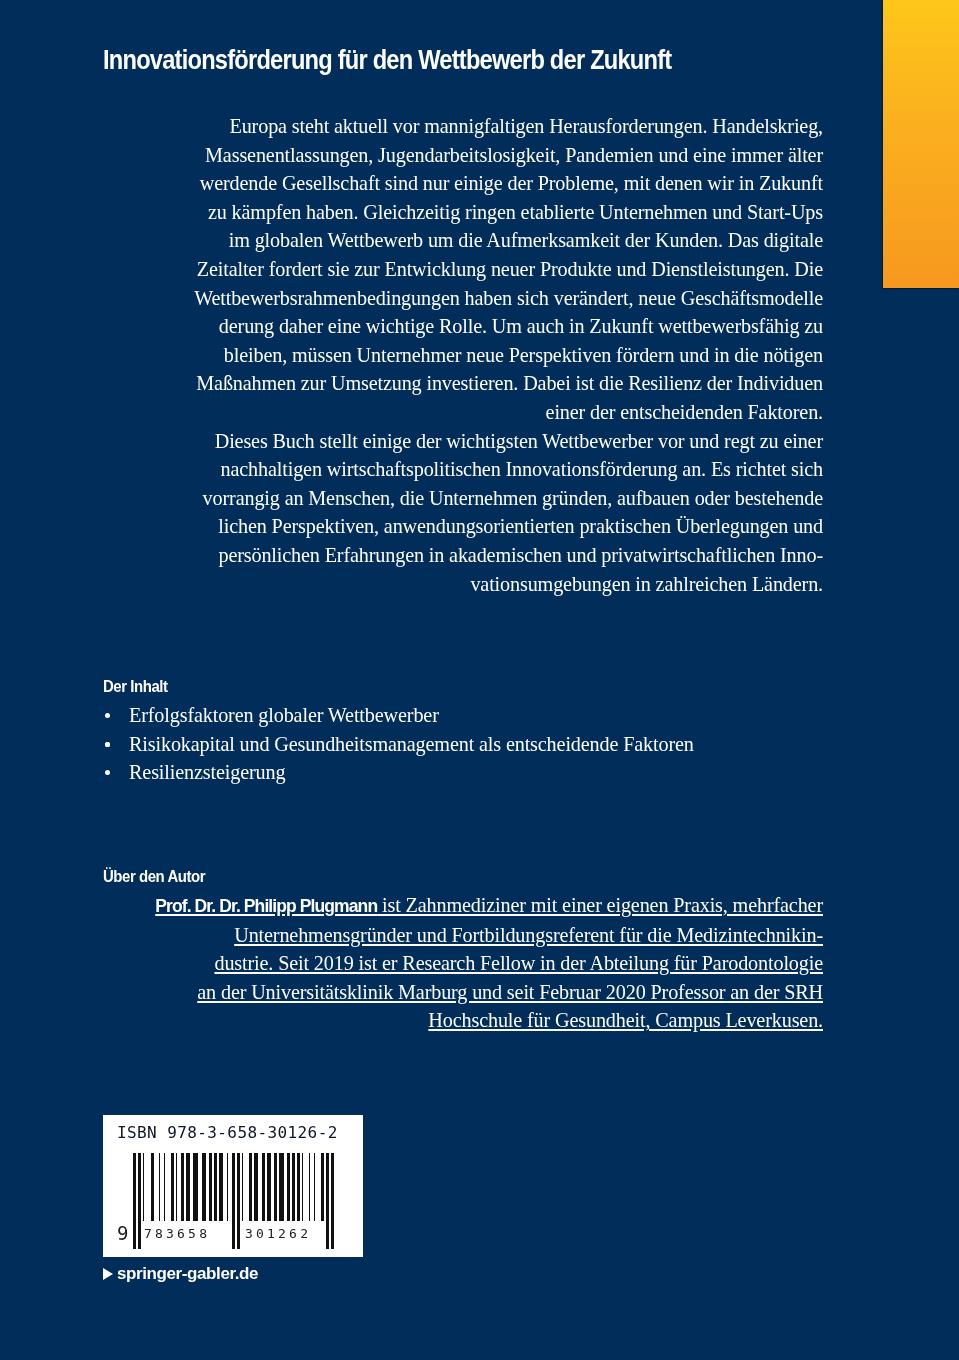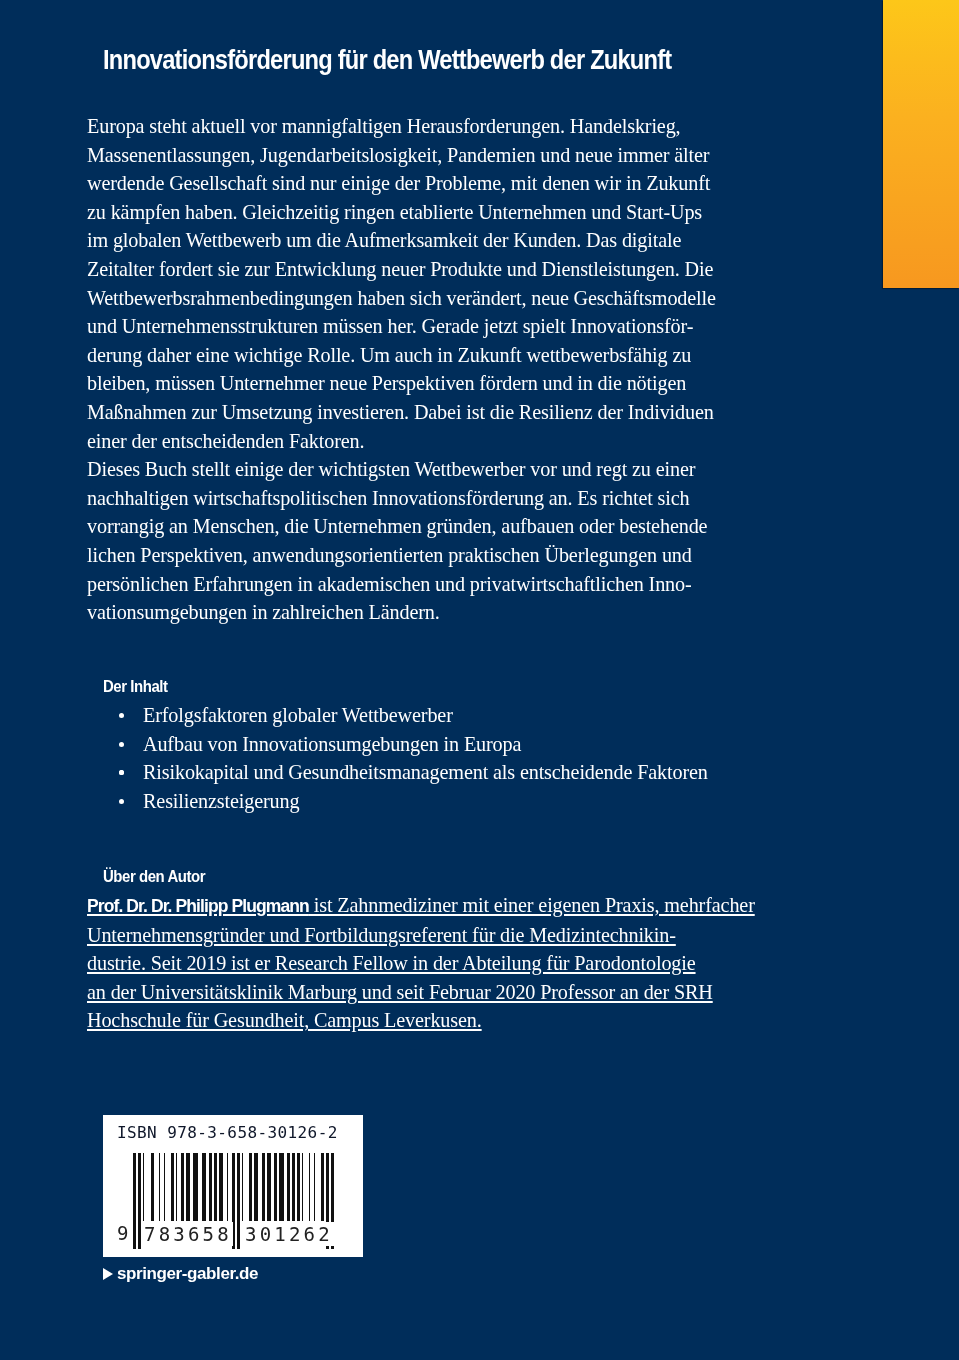--- a/index.html
+++ b/index.html
@@ -17,36 +17,37 @@
   }
   .title {
     position: absolute; left: 103px; top: 44px;
     font-family: "Liberation Sans", "DejaVu Sans", sans-serif;
     font-weight: bold; font-size: 27.5px;
     letter-spacing: -0.9px;
     transform: scaleX(0.86); transform-origin: left top;
     white-space: nowrap;
   }
   .body-text {
-    position: absolute; left: 87px; width: 720px;
+    position: absolute; left: 103px; width: 720px;
     font-size: 20.2px; line-height: 28.6px;
     letter-spacing: -0.15px;
+    text-align: right;
   }
   .body-text p { margin: 0; white-space: nowrap; }
   #intro { top: 112px; }
   .heading {
     font-family: "Liberation Sans", "DejaVu Sans", sans-serif;
     font-weight: bold; font-size: 17px;
     letter-spacing: -0.5px;
     transform: scaleX(0.88); transform-origin: left top;
     white-space: nowrap;
   }
   #contents-heading { position: absolute; left: 103px; top: 677px; }
   .bullets {
-    position: absolute; left: 117px; top: 701px;
+    position: absolute; left: 103px; top: 701px;
     list-style: none; margin: 0; padding: 0;
     font-size: 20.2px; line-height: 28.6px; letter-spacing: -0.15px;
   }
   .bullets li { position: relative; padding-left: 26px; white-space: nowrap; }
   .bullets li .dot {
     position: absolute; left: 2px; top: 12px; width: 5px; height: 5px;
     border-radius: 50%; background: #fff;
   }
   #author-heading { position: absolute; left: 103px; top: 867px; }
   #author { top: 891px; text-decoration: underline; }
@@ -65,21 +66,21 @@
     white-space: nowrap;
   }
   .bars { position: absolute; left: 30px; top: 38px; width: 215px; height: 96px; }
   .bars span { position: absolute; top: 0; background: #111; }
   .ean-digit-first {
     position: absolute; left: 14px; top: 107px;
     font-family: "DejaVu Sans Mono", "Liberation Mono", monospace; font-size: 19px; color:#222;
   }
   .ean-group {
     position: absolute; top: 107px; background: #fff;
-    font-family: "DejaVu Sans Mono", "Liberation Mono", monospace; font-size: 19px; color:#222;
+    font-family: "DejaVu Sans Mono", "Liberation Mono", monospace; font-size: 13px; color:#222;
     letter-spacing: 3.2px; padding: 0 1px; line-height: 24px;
   }
   #ean-left { left: 40px; }
   #ean-right { left: 141px; }
   .website {
     position: absolute; left: 103px; top: 1264px;
     font-family: "Liberation Sans", "DejaVu Sans", sans-serif;
     font-weight: bold; font-size: 17px; letter-spacing: -0.4px;
     display: flex; align-items: center; gap: 4px;
   }
@@ -90,43 +91,41 @@
 </style>
 </head>
 <body>
 
 <div class="accent-bar"></div>
 
 <div class="title">Innovationsförderung für den Wettbewerb der Zukunft</div>
 
 <div class="body-text" id="intro">
   <p>Europa steht aktuell vor mannigfaltigen Herausforderungen. Handelskrieg,</p>
-  <p>Massenentlassungen, Jugendarbeitslosigkeit, Pandemien und neue immer älter</p>
+  <p>Massenentlassungen, Jugendarbeitslosigkeit, Pandemien und eine immer älter</p>
   <p>werdende Gesellschaft sind nur einige der Probleme, mit denen wir in Zukunft</p>
   <p>zu kämpfen haben. Gleichzeitig ringen etablierte Unternehmen und Start-Ups</p>
   <p>im globalen Wettbewerb um die Aufmerksamkeit der Kunden. Das digitale</p>
   <p>Zeitalter fordert sie zur Entwicklung neuer Produkte und Dienstleistungen. Die</p>
   <p>Wettbewerbsrahmenbedingungen haben sich verändert, neue Geschäftsmodelle</p>
-  <p>und Unternehmensstrukturen müssen her. Gerade jetzt spielt Innovationsför-</p>
   <p>derung daher eine wichtige Rolle. Um auch in Zukunft wettbewerbsfähig zu</p>
   <p>bleiben, müssen Unternehmer neue Perspektiven fördern und in die nötigen</p>
   <p>Maßnahmen zur Umsetzung investieren. Dabei ist die Resilienz der Individuen</p>
   <p>einer der entscheidenden Faktoren.</p>
   <p>Dieses Buch stellt einige der wichtigsten Wettbewerber vor und regt zu einer</p>
   <p>nachhaltigen wirtschaftspolitischen Innovationsförderung an. Es richtet sich</p>
   <p>vorrangig an Menschen, die Unternehmen gründen, aufbauen oder bestehende</p>
   <p>lichen Perspektiven, anwendungsorientierten praktischen Überlegungen und</p>
   <p>persönlichen Erfahrungen in akademischen und privatwirtschaftlichen Inno-</p>
   <p>vationsumgebungen in zahlreichen Ländern.</p>
 </div>
 
 <div class="heading" id="contents-heading">Der Inhalt</div>
 <ul class="bullets">
   <li><span class="dot"></span><span>Erfolgsfaktoren globaler Wettbewerber</span></li>
-  <li><span class="dot"></span><span>Aufbau von Innovationsumgebungen in Europa</span></li>
   <li><span class="dot"></span></li>
   <li><span class="dot"></span><span>Risikokapital und Gesundheitsmanagement als entscheidende Faktoren</span></li>
   <li><span class="dot"></span><span>Resilienzsteigerung</span></li>
 </ul>
 
 <div class="heading" id="author-heading">Über den Autor</div>
 <div class="body-text" id="author">
   <p><span class="author-name">Prof. Dr. Dr. Philipp Plugmann</span><span> ist Zahnmediziner mit einer eigenen Praxis, mehrfacher</span></p>
   <p>Unternehmensgründer und Fortbildungsreferent für die Medizintechnikin-</p>
   <p>dustrie. Seit 2019 ist er Research Fellow in der Abteilung für Parodontologie</p>

